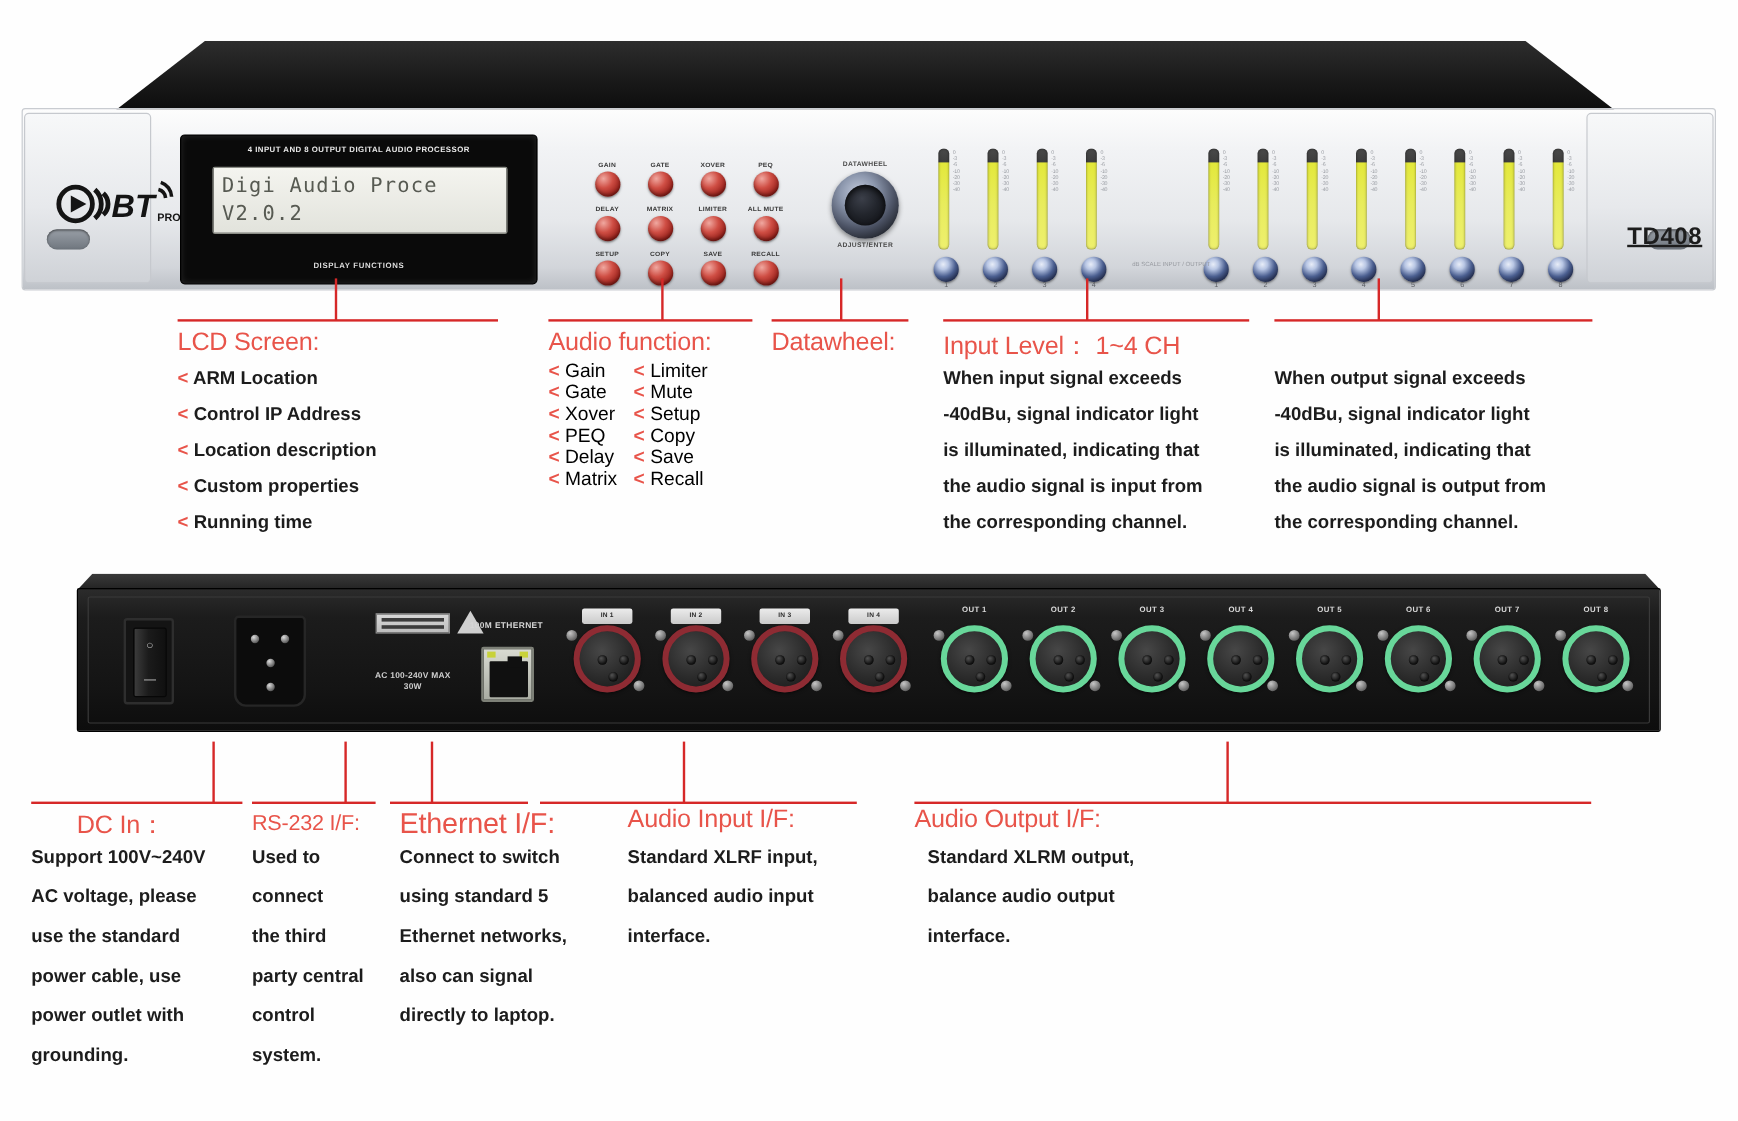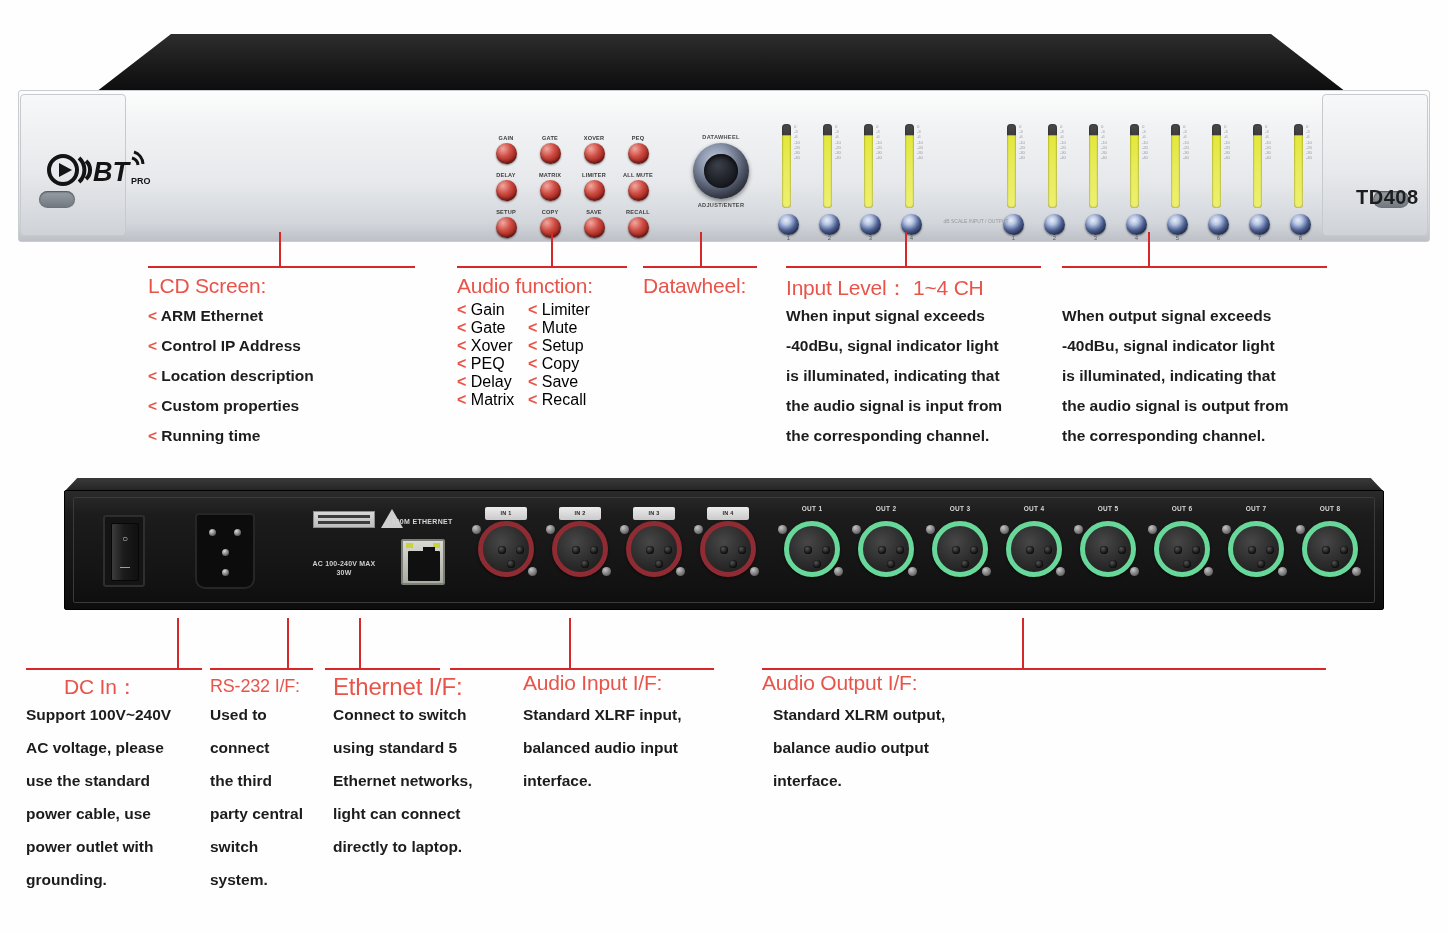--- a/index.html
+++ b/index.html
@@ -131,21 +131,21 @@
   .mtr-num {
     position: absolute; left: 0px; top: 113px; width: 21px; text-align: center;
     font-size: 6px; color: #5a5d63;
   }
   .mid-note {
     position: absolute; left: 925px; top: 184px; width: 66px;
     font-size: 5px; color: #96999f; line-height: 6.5px; text-align: center;
   }
   .model-name {
     position: absolute; left: 1338px; top: 152px;
-    font-size: 20px; font-weight: bold; color: #1d1d1d; letter-spacing: .5px;
+    font-size: 20px; font-weight: bold; color: #1d1d1d; letter-spacing: .5px; text-decoration: underline;
   }
 
   
   .rear-wrap { position: absolute; left: 64px; top: 478px; width: 1320px; height: 134px; }
   .rear-top {
     position: absolute; left: 0; top: 0; width: 1320px; height: 14px;
     background: linear-gradient(180deg,#3a3a3a,#222);
     clip-path: polygon(1% 0%, 99% 0%, 100% 100%, 0% 100%);
   }
   .rear-body {
@@ -281,20 +281,28 @@
         <polygon points="13,21 26,28 13,35" fill="#141414"></polygon>
         <path d="M33 16 A16 16 0 0 1 33 40" fill="none" stroke="#141414" stroke-width="4"></path>
         <path d="M40 19 A12 12 0 0 1 40 37" fill="none" stroke="#141414" stroke-width="4"></path>
         <text x="47" y="39" font-family="Liberation Sans, sans-serif" font-size="27" font-weight="bold" fill="#141414" font-style="italic">BT</text>
         <path d="M88 10 A13 13 0 0 1 97 22" fill="none" stroke="#141414" stroke-width="3"></path>
         <path d="M86 16 A8 8 0 0 1 92 23" fill="none" stroke="#141414" stroke-width="3"></path>
         <text x="85" y="42" font-family="Liberation Sans, sans-serif" font-size="9" font-weight="bold" fill="#141414">PRO</text>
       </svg>
     </div>
 
+    <div class="lcd-bezel">
+      <div class="lcd-caption-top">4 INPUT AND 8 OUTPUT DIGITAL AUDIO PROCESSOR</div>
+      <div class="lcd-glass">
+        <div class="lcd-line">Digi Audio Proce</div>
+        <div class="lcd-line">V2.0.2</div>
+      </div>
+      <div class="lcd-caption-bot">DISPLAY FUNCTIONS</div>
+    </div>
 
     <div class="btn-grid" id="btnGrid">
         <div class="btn-cell" style="left: 0px; top: 0px;">
           <div class="btn-lbl">GAIN</div>
           <div class="btn-dot"></div>
         </div>
         <div class="btn-cell" style="left: 44px; top: 0px;">
           <div class="btn-lbl">GATE</div>
           <div class="btn-dot"></div>
         </div>
@@ -533,21 +541,21 @@
   <div class="stem" style="left:700px;  top:232px; height:35px;"></div>
 
   <div class="rule" style="left:786px;  top:266px; width:255px;"></div>
   <div class="stem" style="left:905px;  top:232px; height:35px;"></div>
 
   <div class="rule" style="left:1062px; top:266px; width:265px;"></div>
   <div class="stem" style="left:1148px; top:232px; height:35px;"></div>
 
   <div class="ann-title" style="left:148px; top:274px;">LCD Screen:</div>
   <div class="ann-body" style="left:148px; top:301px;" id="lcdList">
-      <div class="ln"><span class="chev">&lt; </span><span>ARM Ethernet</span></div>
+      <div class="ln"><span class="chev">&lt; </span><span>ARM Location</span></div>
       <div class="ln"><span class="chev">&lt; </span><span>Control IP Address</span></div>
       <div class="ln"><span class="chev">&lt; </span><span>Location description</span></div>
       <div class="ln"><span class="chev">&lt; </span><span>Custom properties</span></div>
       <div class="ln"><span class="chev">&lt; </span><span>Running time</span></div>
     </div>
 
   <div class="ann-title" style="left:457px; top:274px;">Audio function:</div>
   <div class="fn-col" style="left:457px; top:301px;" id="fnLeft">
       <div class="ln"><span class="chev">&lt; </span><span>Gain</span></div>
       <div class="ln"><span class="chev">&lt; </span><span>Gate</span></div>
@@ -768,30 +776,30 @@
       <div class="ln">power outlet with</div>
       <div class="ln">grounding.</div>
     </div>
 
   <div class="ann-title" style="left:210px; top:676px; font-size:18px;">RS-232 I/F:</div>
   <div class="ann-body" style="left:210px; top:698px; line-height:33px;" id="rsBody">
       <div class="ln">Used to</div>
       <div class="ln">connect</div>
       <div class="ln">the third</div>
       <div class="ln">party central</div>
-      <div class="ln">switch</div>
+      <div class="ln">control</div>
       <div class="ln">system.</div>
     </div>
 
   <div class="ann-title" style="left:333px; top:673px; font-size:24px;">Ethernet I/F:</div>
   <div class="ann-body" style="left:333px; top:698px; line-height:33px;" id="ethBody">
       <div class="ln">Connect to switch</div>
       <div class="ln">using standard 5</div>
       <div class="ln">Ethernet networks,</div>
-      <div class="ln">light can connect</div>
+      <div class="ln">also can signal</div>
       <div class="ln">directly to laptop.</div>
     </div>
 
   <div class="ann-title" style="left:523px; top:671px;">Audio Input I/F:</div>
   <div class="ann-body" style="left:523px; top:698px; line-height:33px;" id="aiBody">
       <div class="ln">Standard XLRF input,</div>
       <div class="ln">balanced audio input</div>
       <div class="ln">interface.</div>
     </div>
 

